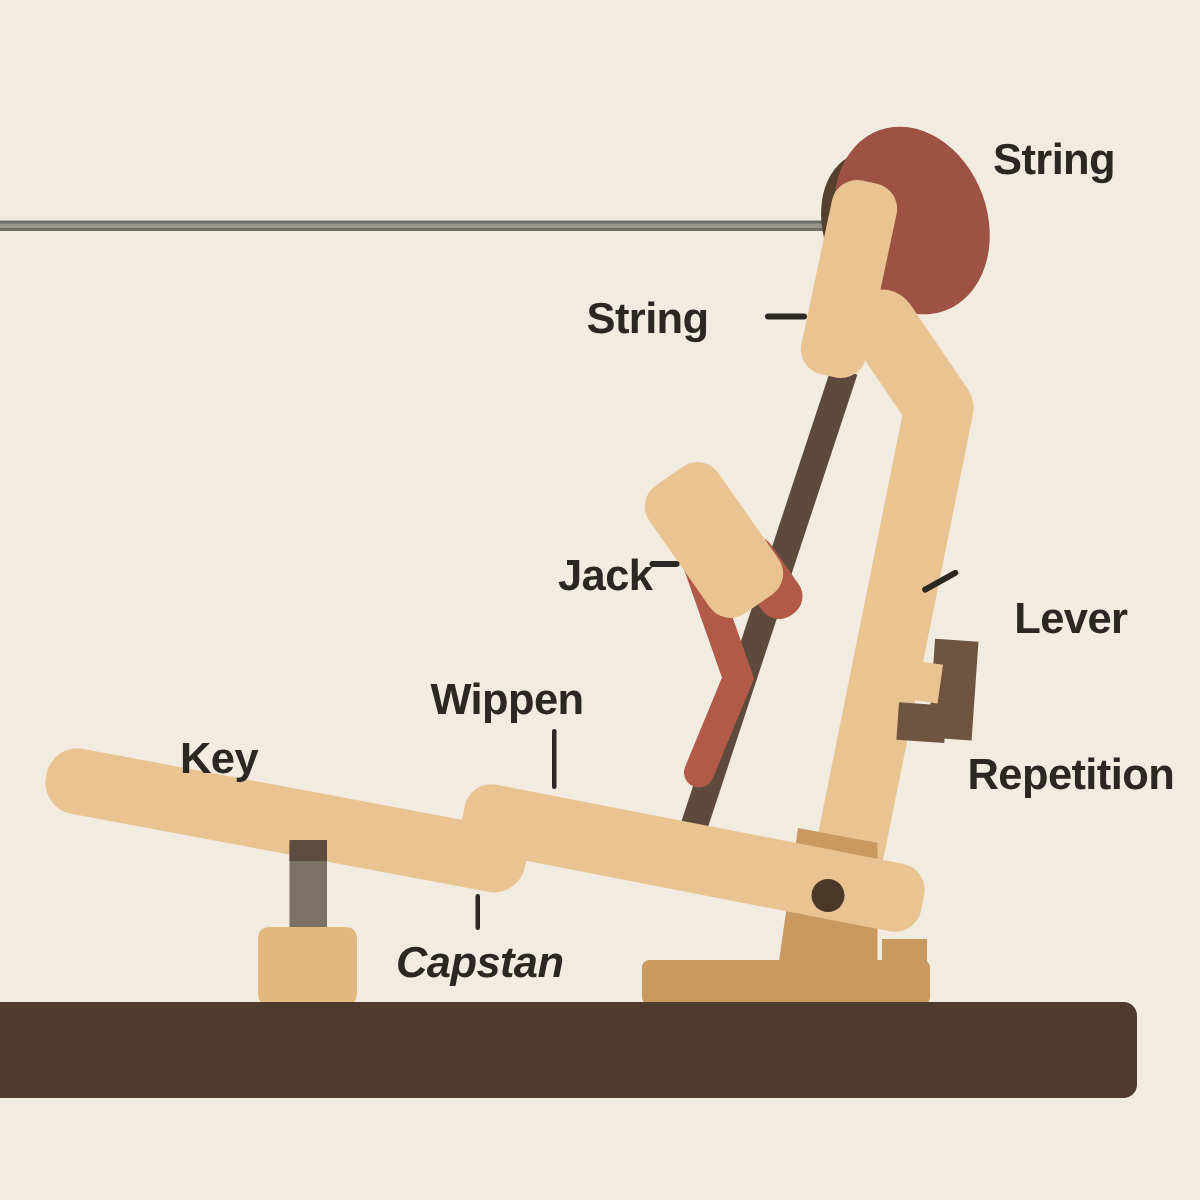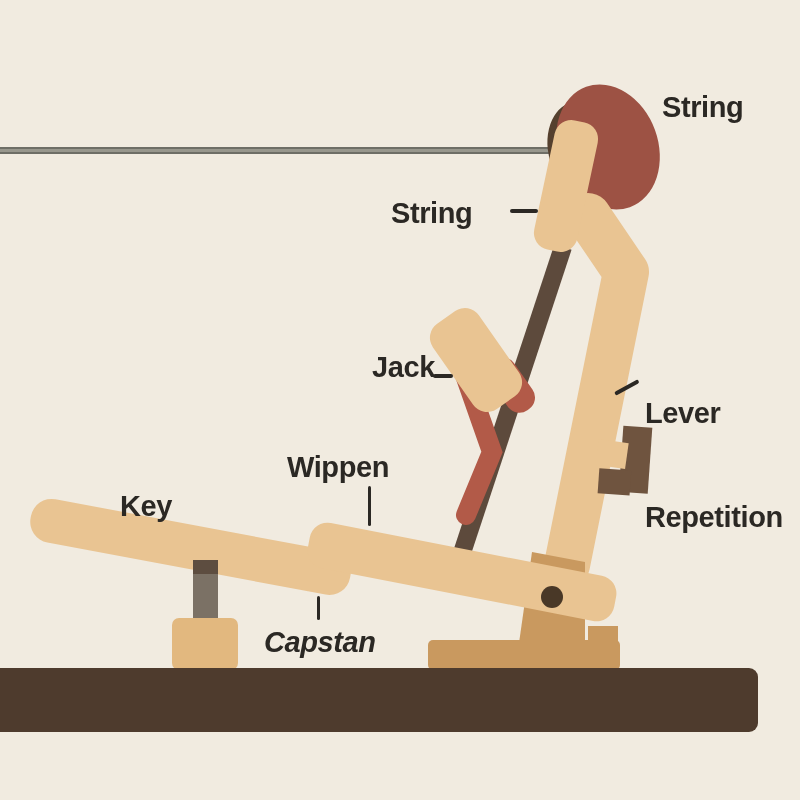--- a/index.html
+++ b/index.html
@@ -1,17 +1,17 @@
 <!DOCTYPE html>
 <html><head>
 <meta charset="utf-8">
 <style>
   html,body{margin:0;padding:0;}
   body{width:800px;height:800px;overflow:hidden;background:#f1ebe0;}
-  .stage{position:relative;width:772px;height:800px;font-family:"Liberation Sans",sans-serif;}
+  .stage{position:relative;width:772px;height:800px;font-family:"Liberation Sans",sans-serif;text-align:center;}
   .stage svg{position:absolute;left:0;top:0;}
   .lbl{position:absolute;font-weight:700;font-size:29px;line-height:1.2;
        color:#2b2824;letter-spacing:-0.4px;white-space:pre;}
   .lbl.two-line span{display:block;}
   .pt{position:absolute;background:#2b2824;border-radius:2px;}
 </style>
 </head>
 <body>
 
 <div class="stage">
@@ -61,21 +61,21 @@
     <circle cx="552" cy="597" r="11" fill="#493827"></circle>
 
     <rect x="-20" y="668" width="778" height="64" rx="9" fill="#4e3b2d"></rect>
   </svg>
 
   <div class="lbl" style="left:662px;top:90px;">String</div>
 
   <div class="lbl" style="left:391px;top:196px;">String</div>
   <div class="pt" style="left:510px;top:209px;width:28px;height:4px;"></div>
 
-  <div class="lbl" style="left:372px;top:350px;">Jack</div>
+  <div class="lbl" style="left:372px;top:367px;">Jack</div>
   <div class="pt" style="left:433px;top:374px;width:20px;height:4px;"></div>
 
   <div class="lbl two-line" style="left:645px;top:326px;">
     <span>Lever</span>
     <span>Repetition</span>
   </div>
   <div class="pt" style="left:615px;top:392px;width:27px;height:4px;transform:rotate(-29deg);transform-origin:left center;"></div>
 
   <div class="lbl" style="left:287px;top:450px;">Wippen</div>
   <div class="pt" style="left:368px;top:486px;width:3px;height:40px;"></div>

